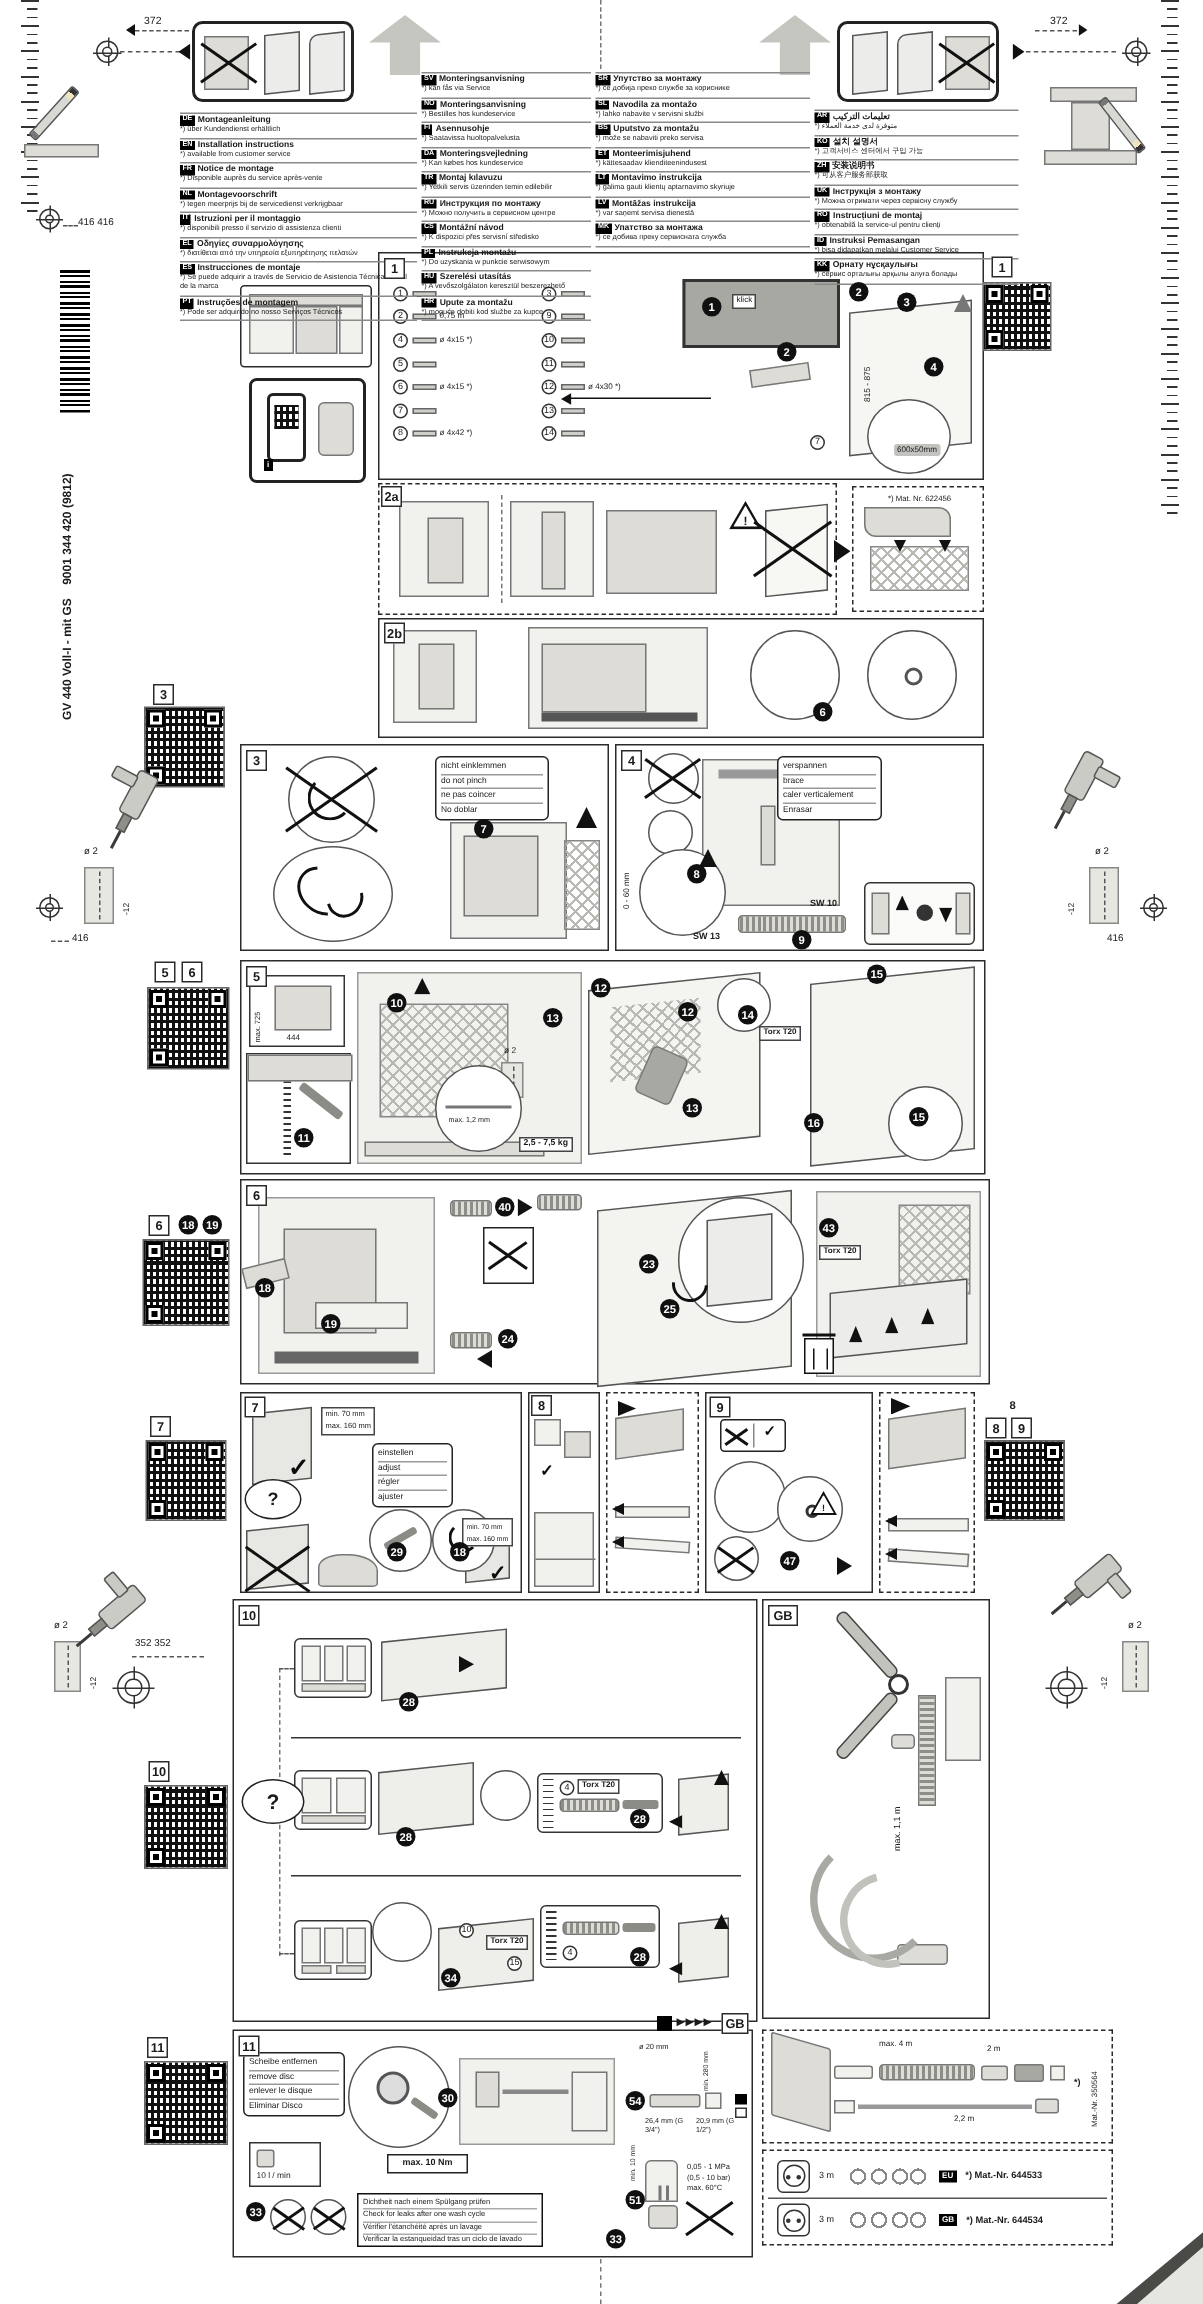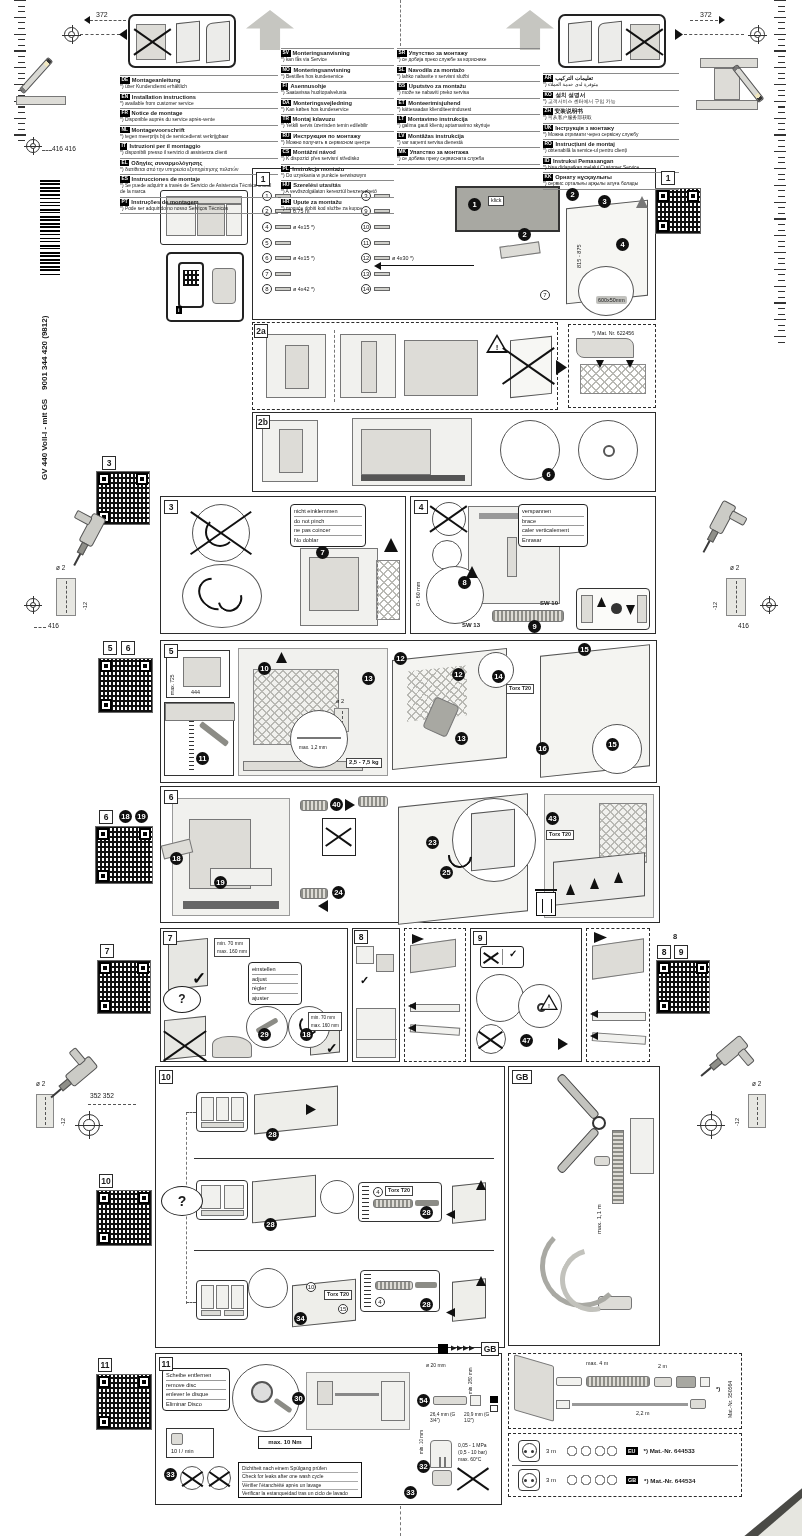--- a/index.html
+++ b/index.html
@@ -1081,21 +1081,21 @@
   <div class="abs" style="left:490px;top:1396px;width:8px;height:7px;background:#000"></div>
   <div class="abs" style="left:490px;top:1405px;width:8px;height:7px;border:1px solid #333"></div>
   <div class="dim vert" style="left:419px;top:1428px;height:26px;font-size:4.6px">min. 10 mm</div>
   <div class="illus" style="left:430px;top:1440px;width:22px;height:28px;border-radius:4px 4px 0 0">
       <div class="abs" style="left:8px;top:16px;width:2px;height:10px;background:#777"></div>
       <div class="abs" style="left:13px;top:16px;width:2px;height:10px;background:#777"></div>
     </div>
   <div class="dim" style="left:458px;top:1442px;font-size:5px">0,05 - 1 MPa</div>
   <div class="dim" style="left:458px;top:1449px;font-size:5px">(0,5 - 10 bar)</div>
   <div class="dim" style="left:458px;top:1456px;font-size:5px">max. 60°C</div>
-  <div class="badge" style="left:417px;top:1460px">32</div>
+  <div class="badge" style="left:417px;top:1460px">51</div>
   <div class="illus g" style="left:432px;top:1470px;width:20px;height:16px;border-radius:3px"></div>
   <div class="cross" style="left:456px;top:1466px;width:34px;height:26px"></div>
 
   <div class="panel dash" style="left:508px;top:1353px;width:234px;height:76px"></div>
   <div class="illus g" style="left:514px;top:1360px;width:40px;height:56px;transform:skewY(16deg);border-radius:2px"></div>
   <div class="dim" style="left:586px;top:1360px;font-size:5.4px">max. 4 m</div>
   <div class="dim" style="left:658px;top:1363px;font-size:5.4px">2 m</div>
   <div class="illus" style="left:556px;top:1377px;width:26px;height:9px;border-radius:2px"></div>
   <div class="corr" style="left:586px;top:1376px;width:64px;height:11px"></div>
   <div class="illus g" style="left:654px;top:1377px;width:18px;height:10px;border-radius:2px"></div>

